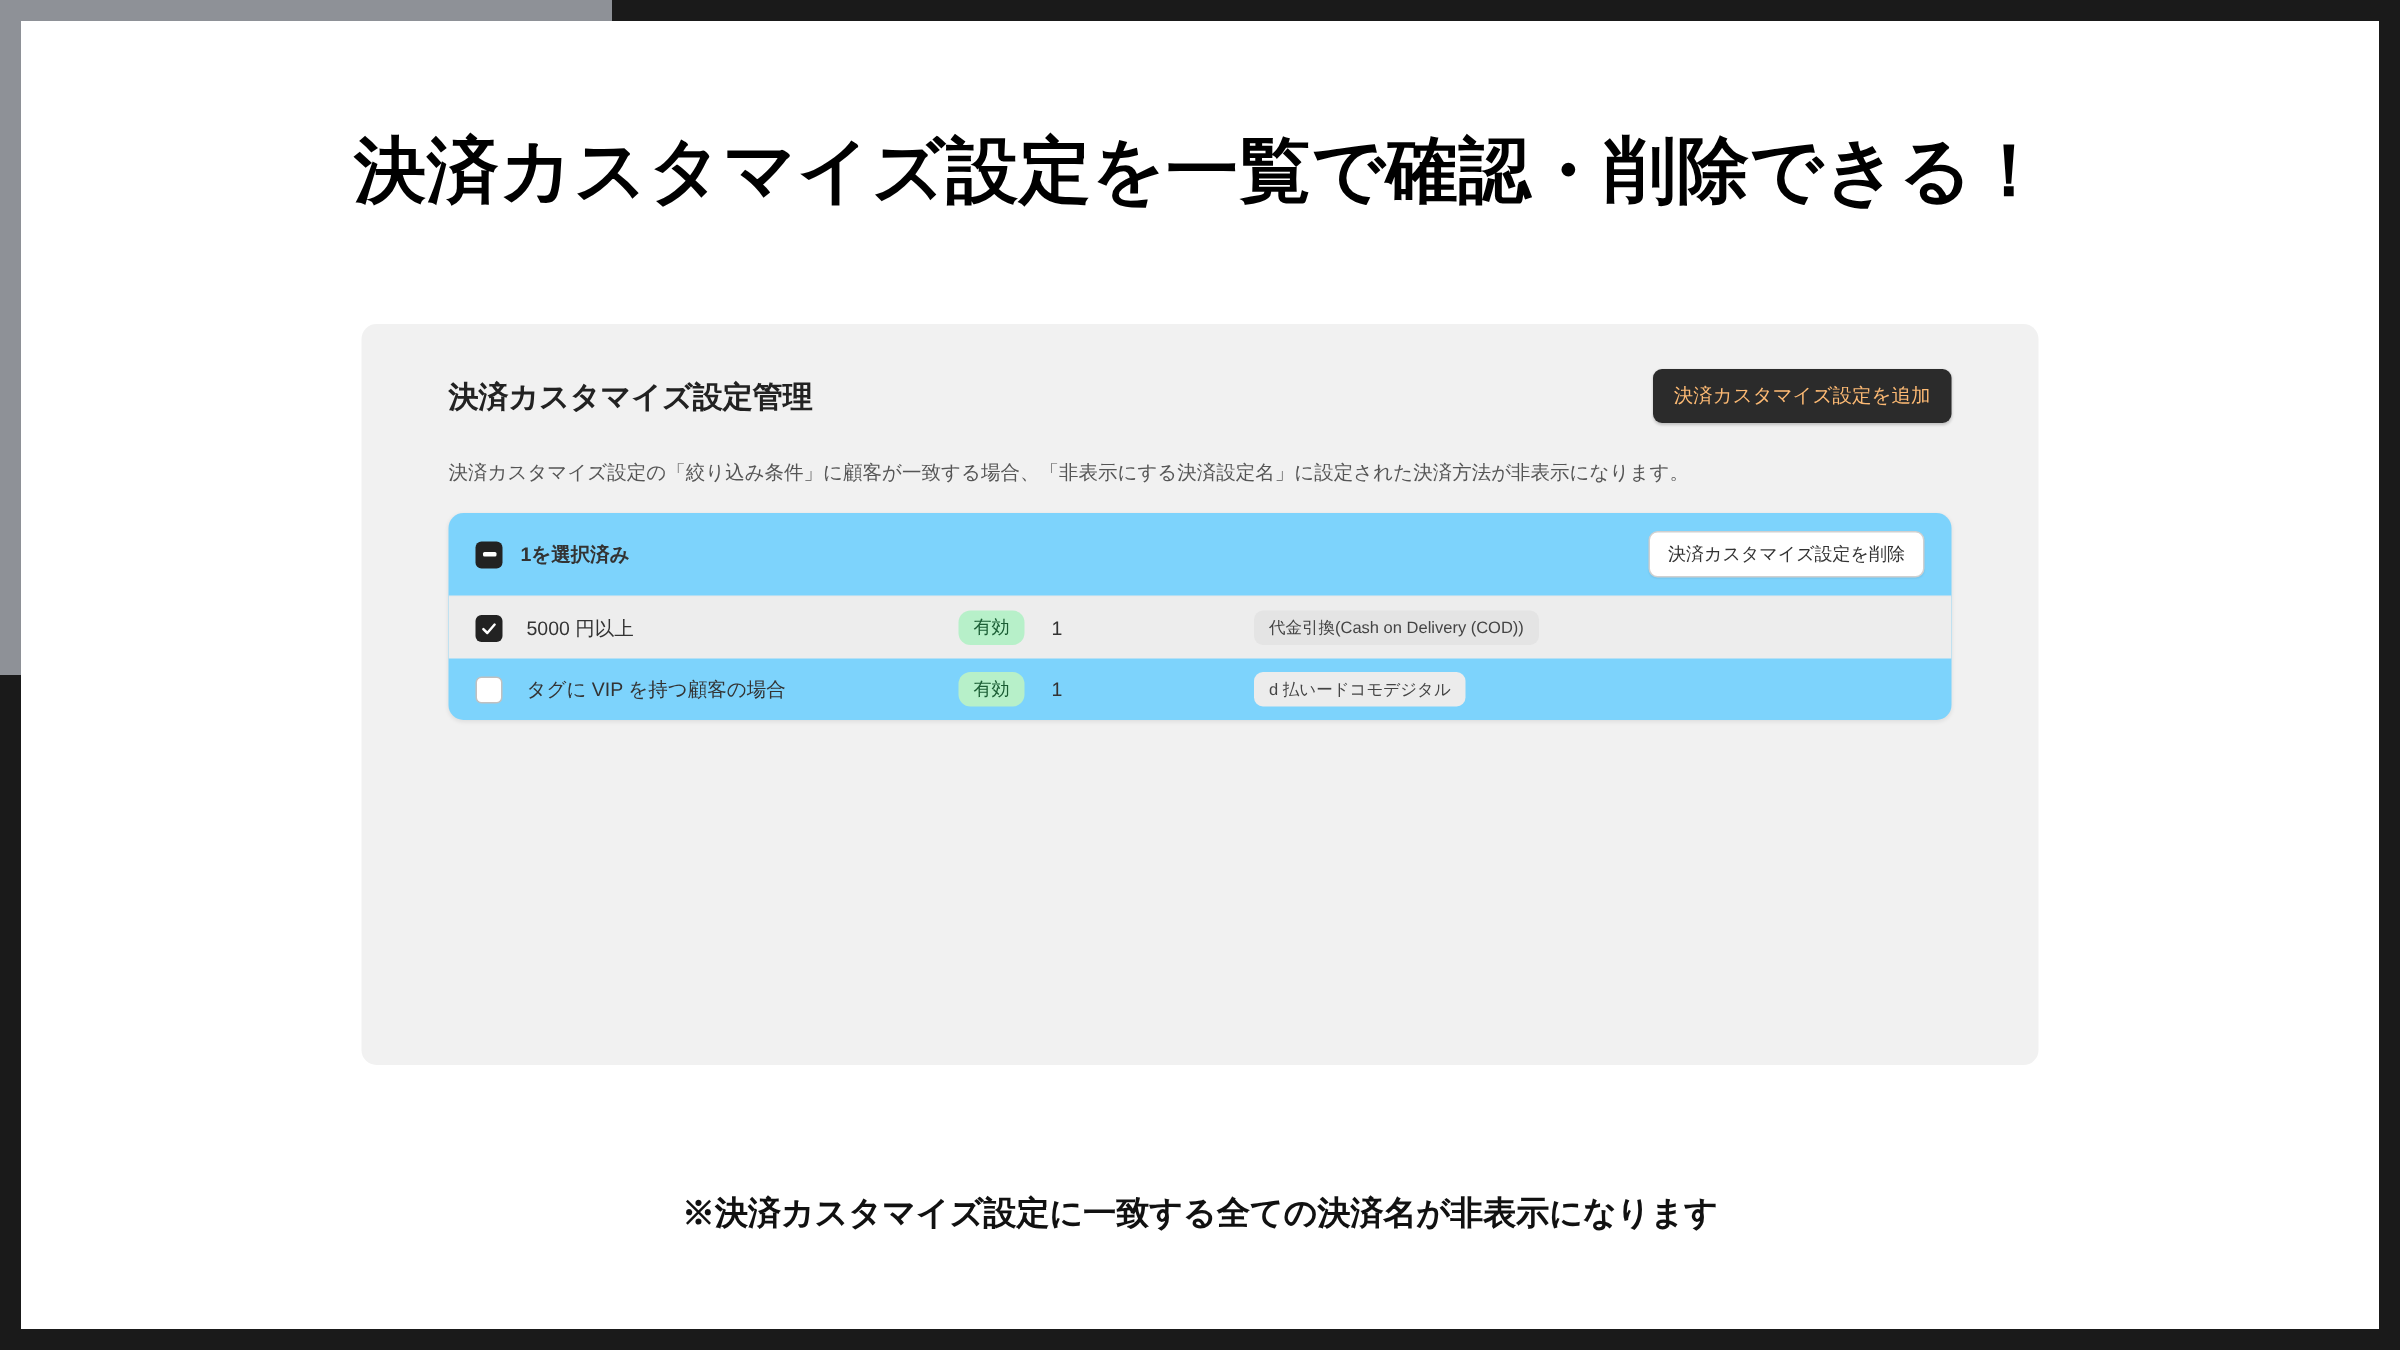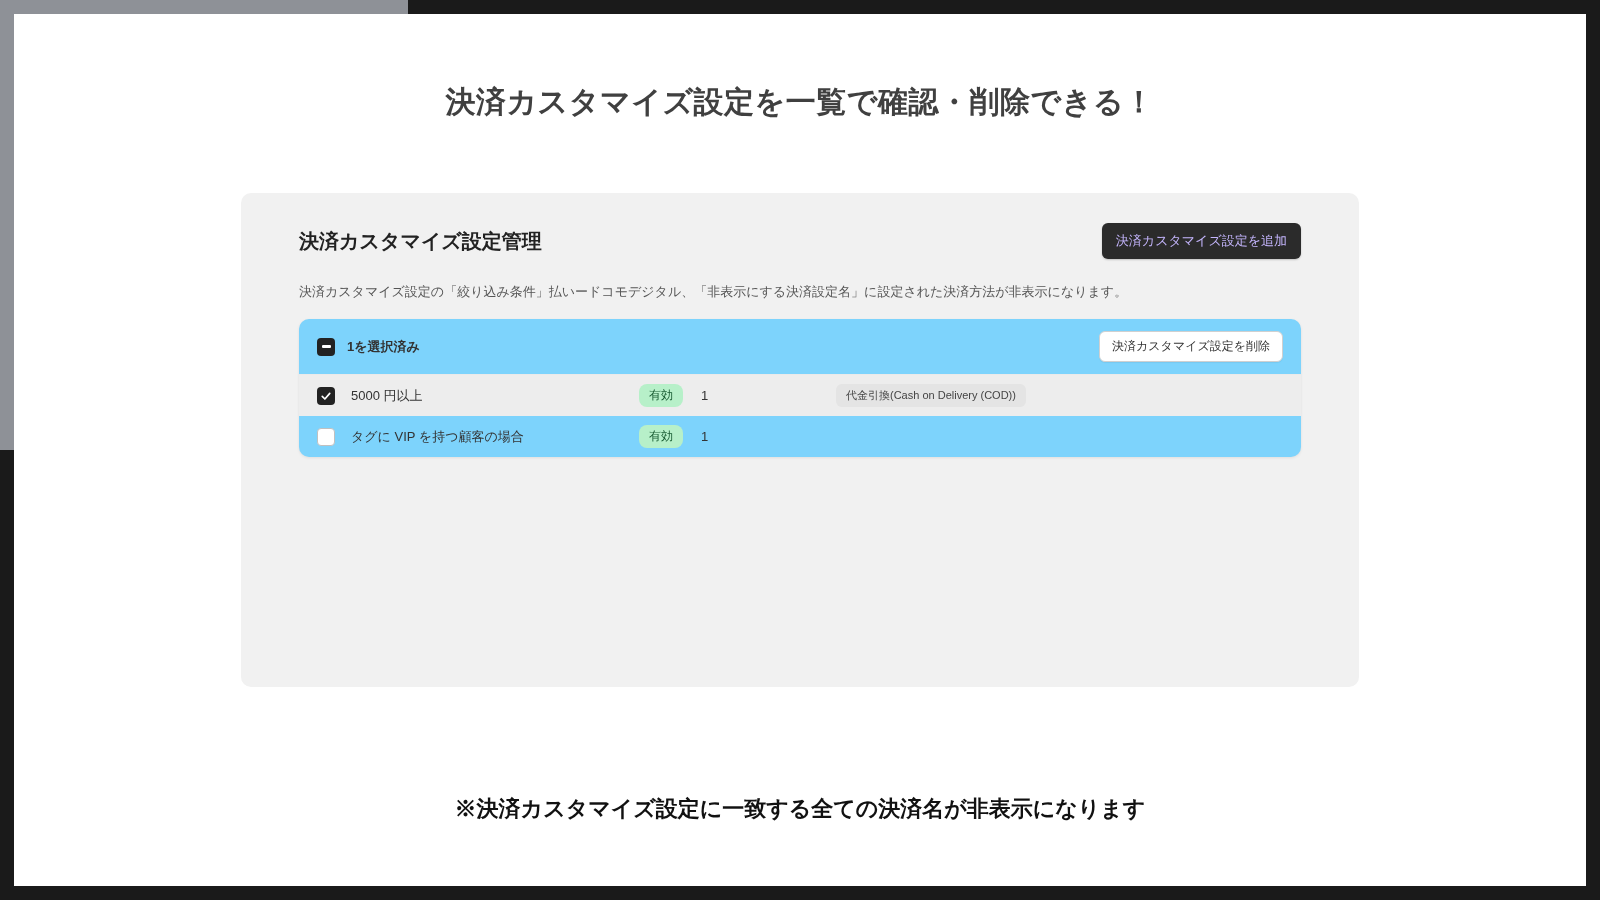--- a/index.html
+++ b/index.html
@@ -26,23 +26,23 @@
       left: 14px;
       right: 14px;
       bottom: 14px;
       background: #fff;
       z-index: 2;
       display: flex;
       flex-direction: column;
       align-items: center;
     }
     .page-title {
-      font-size: 30px;
+      font-size: 48px;
       font-weight: 700;
-      color: #404040;
+      color: #000000;
       margin-top: 68px;
       letter-spacing: 0.5px;
     }
     .panel {
       margin-top: 70px;
       width: 1118px;
       background: #f1f1f1;
       border-radius: 10px;
       padding: 30px 58px 230px 58px;
       position: relative;
@@ -53,21 +53,21 @@
       justify-content: space-between;
       margin-bottom: 24px;
     }
     .panel-title {
       font-size: 20px;
       font-weight: 700;
       color: #222;
     }
     .add-btn {
       background: #2b2b2b;
-      color: #c4b5fd;
+      color: #fdba74;
       border: none;
       border-radius: 6px;
       padding: 9px 14px;
       font-size: 13px;
       font-weight: 500;
       cursor: pointer;
       box-shadow: 0 1px 2px rgba(0,0,0,0.2);
     }
     .description {
       font-size: 13px;
@@ -217,21 +217,21 @@
 
 <div class="white-card">
   <h1 class="page-title">決済カスタマイズ設定を一覧で確認・削除できる！</h1>
 
   <div class="panel">
     <div class="panel-header">
       <div class="panel-title">決済カスタマイズ設定管理</div>
       <button class="add-btn">決済カスタマイズ設定を追加</button>
     </div>
 
-    <div class="description">決済カスタマイズ設定の「絞り込み条件」払いードコモデジタル、「非表示にする決済設定名」に設定された決済方法が非表示になります。</div>
+    <div class="description">決済カスタマイズ設定の「絞り込み条件」に顧客が一致する場合、「非表示にする決済設定名」に設定された決済方法が非表示になります。</div>
 
     <div class="table-card">
       <div class="selection-row">
         <div class="selection-left">
           <div class="checkbox-indeterminate"></div>
           <span class="selection-text">1を選択済み</span>
         </div>
         <button class="delete-btn">決済カスタマイズ設定を削除</button>
       </div>
 
@@ -255,18 +255,21 @@
 
       <div class="data-row">
         <div class="col-check">
           <div class="checkbox-empty"></div>
         </div>
         <div class="col-name">タグに VIP を持つ顧客の場合</div>
         <div class="col-status">
           <span class="status-badge">有効</span>
         </div>
         <div class="col-count">1</div>
+        <div class="col-payment">
+          <span class="payment-tag light">d 払いードコモデジタル</span>
+        </div>
       </div>
     </div>
   </div>
 
   <div class="footer-note">※決済カスタマイズ設定に一致する全ての決済名が非表示になります</div>
 </div>
 
 </body></html>

